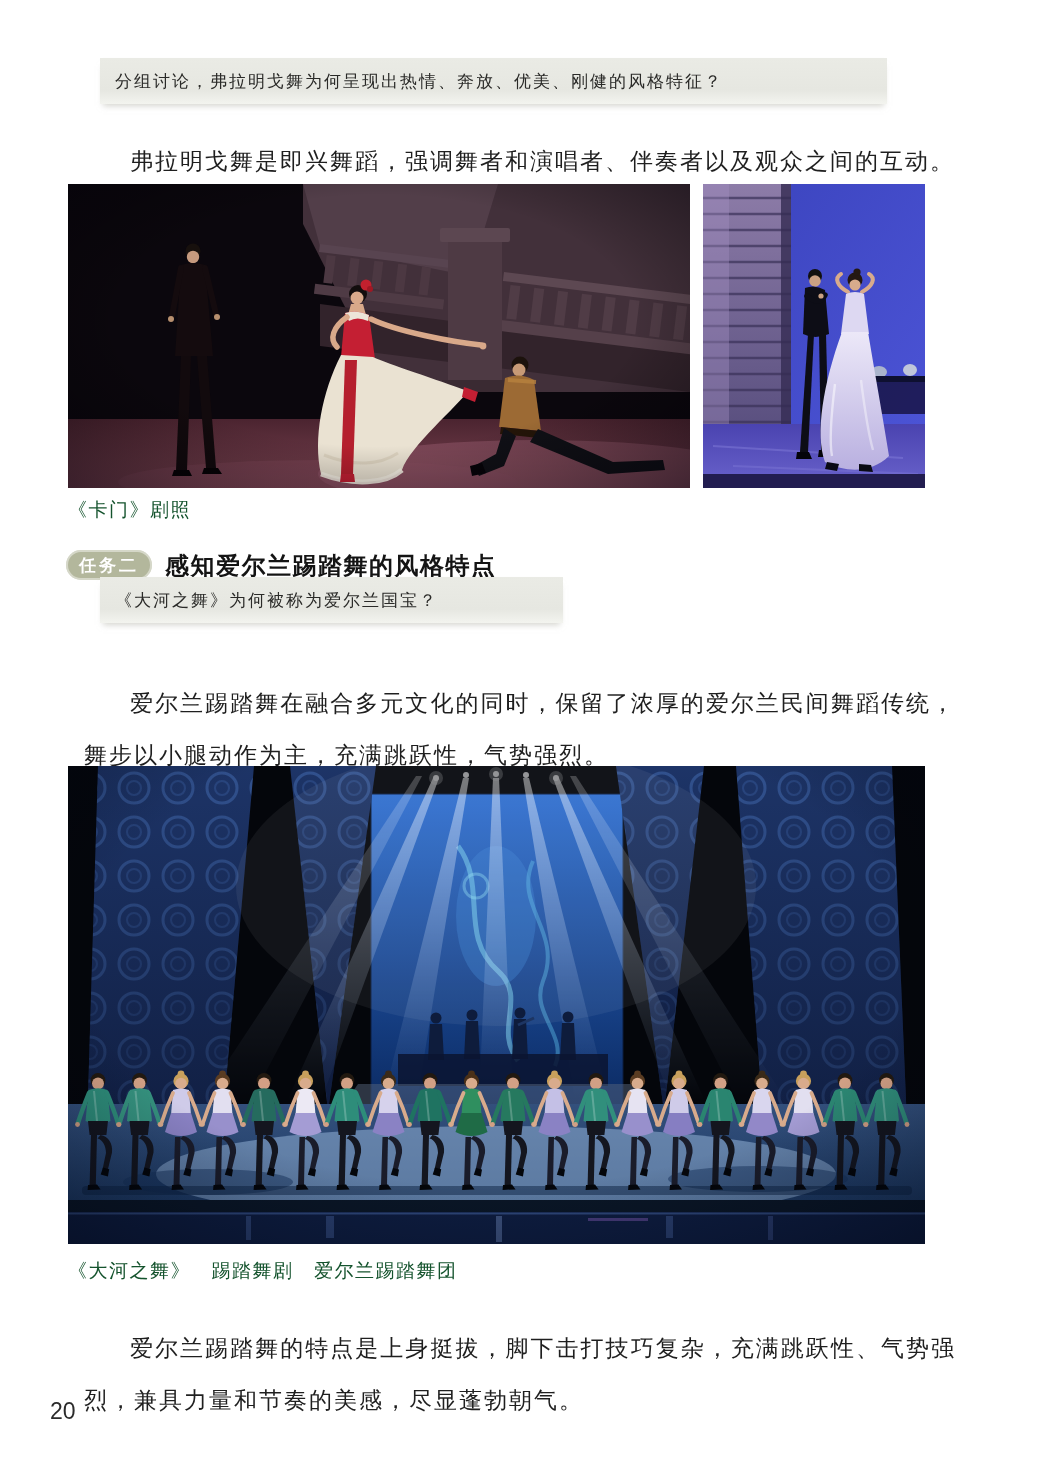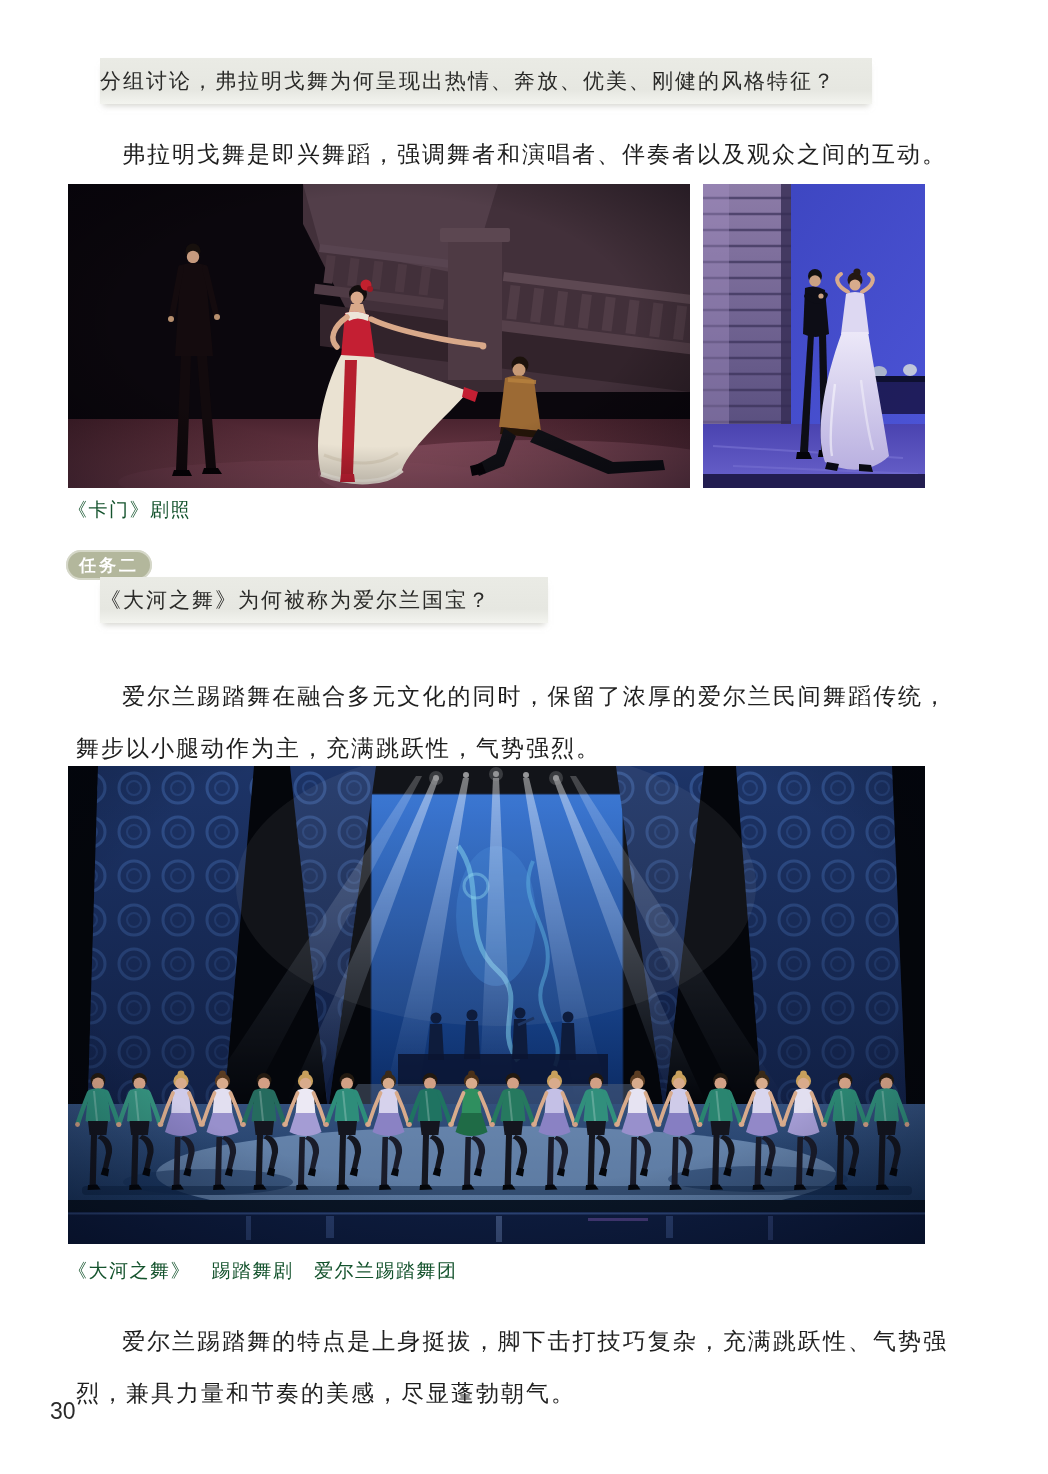--- a/index.html
+++ b/index.html
@@ -1,29 +1,29 @@
 <!DOCTYPE html>
 <html lang="zh"><head>
 <meta charset="utf-8">
 <style>
   html,body{margin:0;padding:0;}
   body{width:1048px;height:1474px;background:#ffffff;position:relative;
        font-family:"Liberation Sans",sans-serif;}
   .sheet{position:absolute;inset:0;background:#fff;overflow:hidden;}
 
-  .q-band{position:absolute;display:flex;align-items:center;
-          font-family:"Liberation Serif",serif;font-size:21px;letter-spacing:2px;
+  .q-band{position:absolute;display:flex;align-items:center;padding-left:15px;
+          font-family:"Liberation Serif",serif;font-size:17px;letter-spacing:2px;
           color:#2a2a28;
           background:linear-gradient(180deg,#eaebe5 0%,#e6e7e1 70%,#f3f4ef 100%);
           box-shadow:0 5px 6px -3px rgba(185,185,175,.6);}
   .q1{left:100px;top:58px;width:772px;height:46px;}
   .q2{left:100px;top:577px;width:448px;height:46px;}
 
-  .body-text{position:absolute;left:68px;width:872px;margin:8px;
-             font-family:Liberation Serif, serif;font-size:23px;line-height:52px;
+  .body-text{position:absolute;left:68px;width:872px;margin:16px;
+             font-family:Liberation Mono, monospace;font-size:23px;line-height:52px;
              letter-spacing:2px;color:#1f1f1f;text-align:justify;text-indent:2em;}
   .p1{top:121px;}
   .p2{top:663px;}
   .p3{top:1308px;}
 
   .photo-row{position:absolute;left:68px;top:184px;display:flex;gap:13px;}
   svg.photo{display:block;background:#000;}
 
   .caption{position:absolute;left:68px;font-size:19px;letter-spacing:1.5px;color:#14532d;}
   .c1{top:497px;}
@@ -216,20 +216,21 @@
         <path d="M124,278 l12,2 l-2,7 l-12,-2 z" fill="#0a0a14"></path>
         <path d="M156,280 l12,1 l2,7 l-14,-1 z" fill="#0a0a14"></path>
       </g>
     </svg>
   </div>
 
   <div class="caption c1">《卡门》剧照</div>
 
   <div class="task-row">
     <span class="badge">任务二</span>
+    <span class="task-title">感知爱尔兰踢踏舞的风格特点</span>
   </div>
 
   <div class="q-band q2">
     <span>《大河之舞》为何被称为爱尔兰国宝？</span>
   </div>
 
   <p class="body-text p2">爱尔兰踢踏舞在融合多元文化的同时，保留了浓厚的爱尔兰民间舞蹈传统，舞步以小腿动作为主，充满跳跃性，气势强烈。</p>
 
   <svg class="photo rd" width="857" height="478" viewBox="0 0 857 478">
     <defs>
@@ -391,14 +392,14 @@
       <rect x="700" y="450" width="5" height="24" fill="#6a8ad8" opacity="0.28"></rect>
       <rect x="520" y="452" width="60" height="3" fill="#9a6ad0" opacity="0.4"></rect>
     </g>
     <rect width="857" height="478" fill="url(#rdVig)"></rect>
   </svg>
 
   <div class="caption c2">《大河之舞》　踢踏舞剧　爱尔兰踢踏舞团</div>
 
   <p class="body-text p3">爱尔兰踢踏舞的特点是上身挺拔，脚下击打技巧复杂，充满跳跃性、气势强烈，兼具力量和节奏的美感，尽显蓬勃朝气。</p>
 
-  <div class="page-num">30</div>
+  <div class="page-num">20</div>
 </div>
 
 </body></html>

